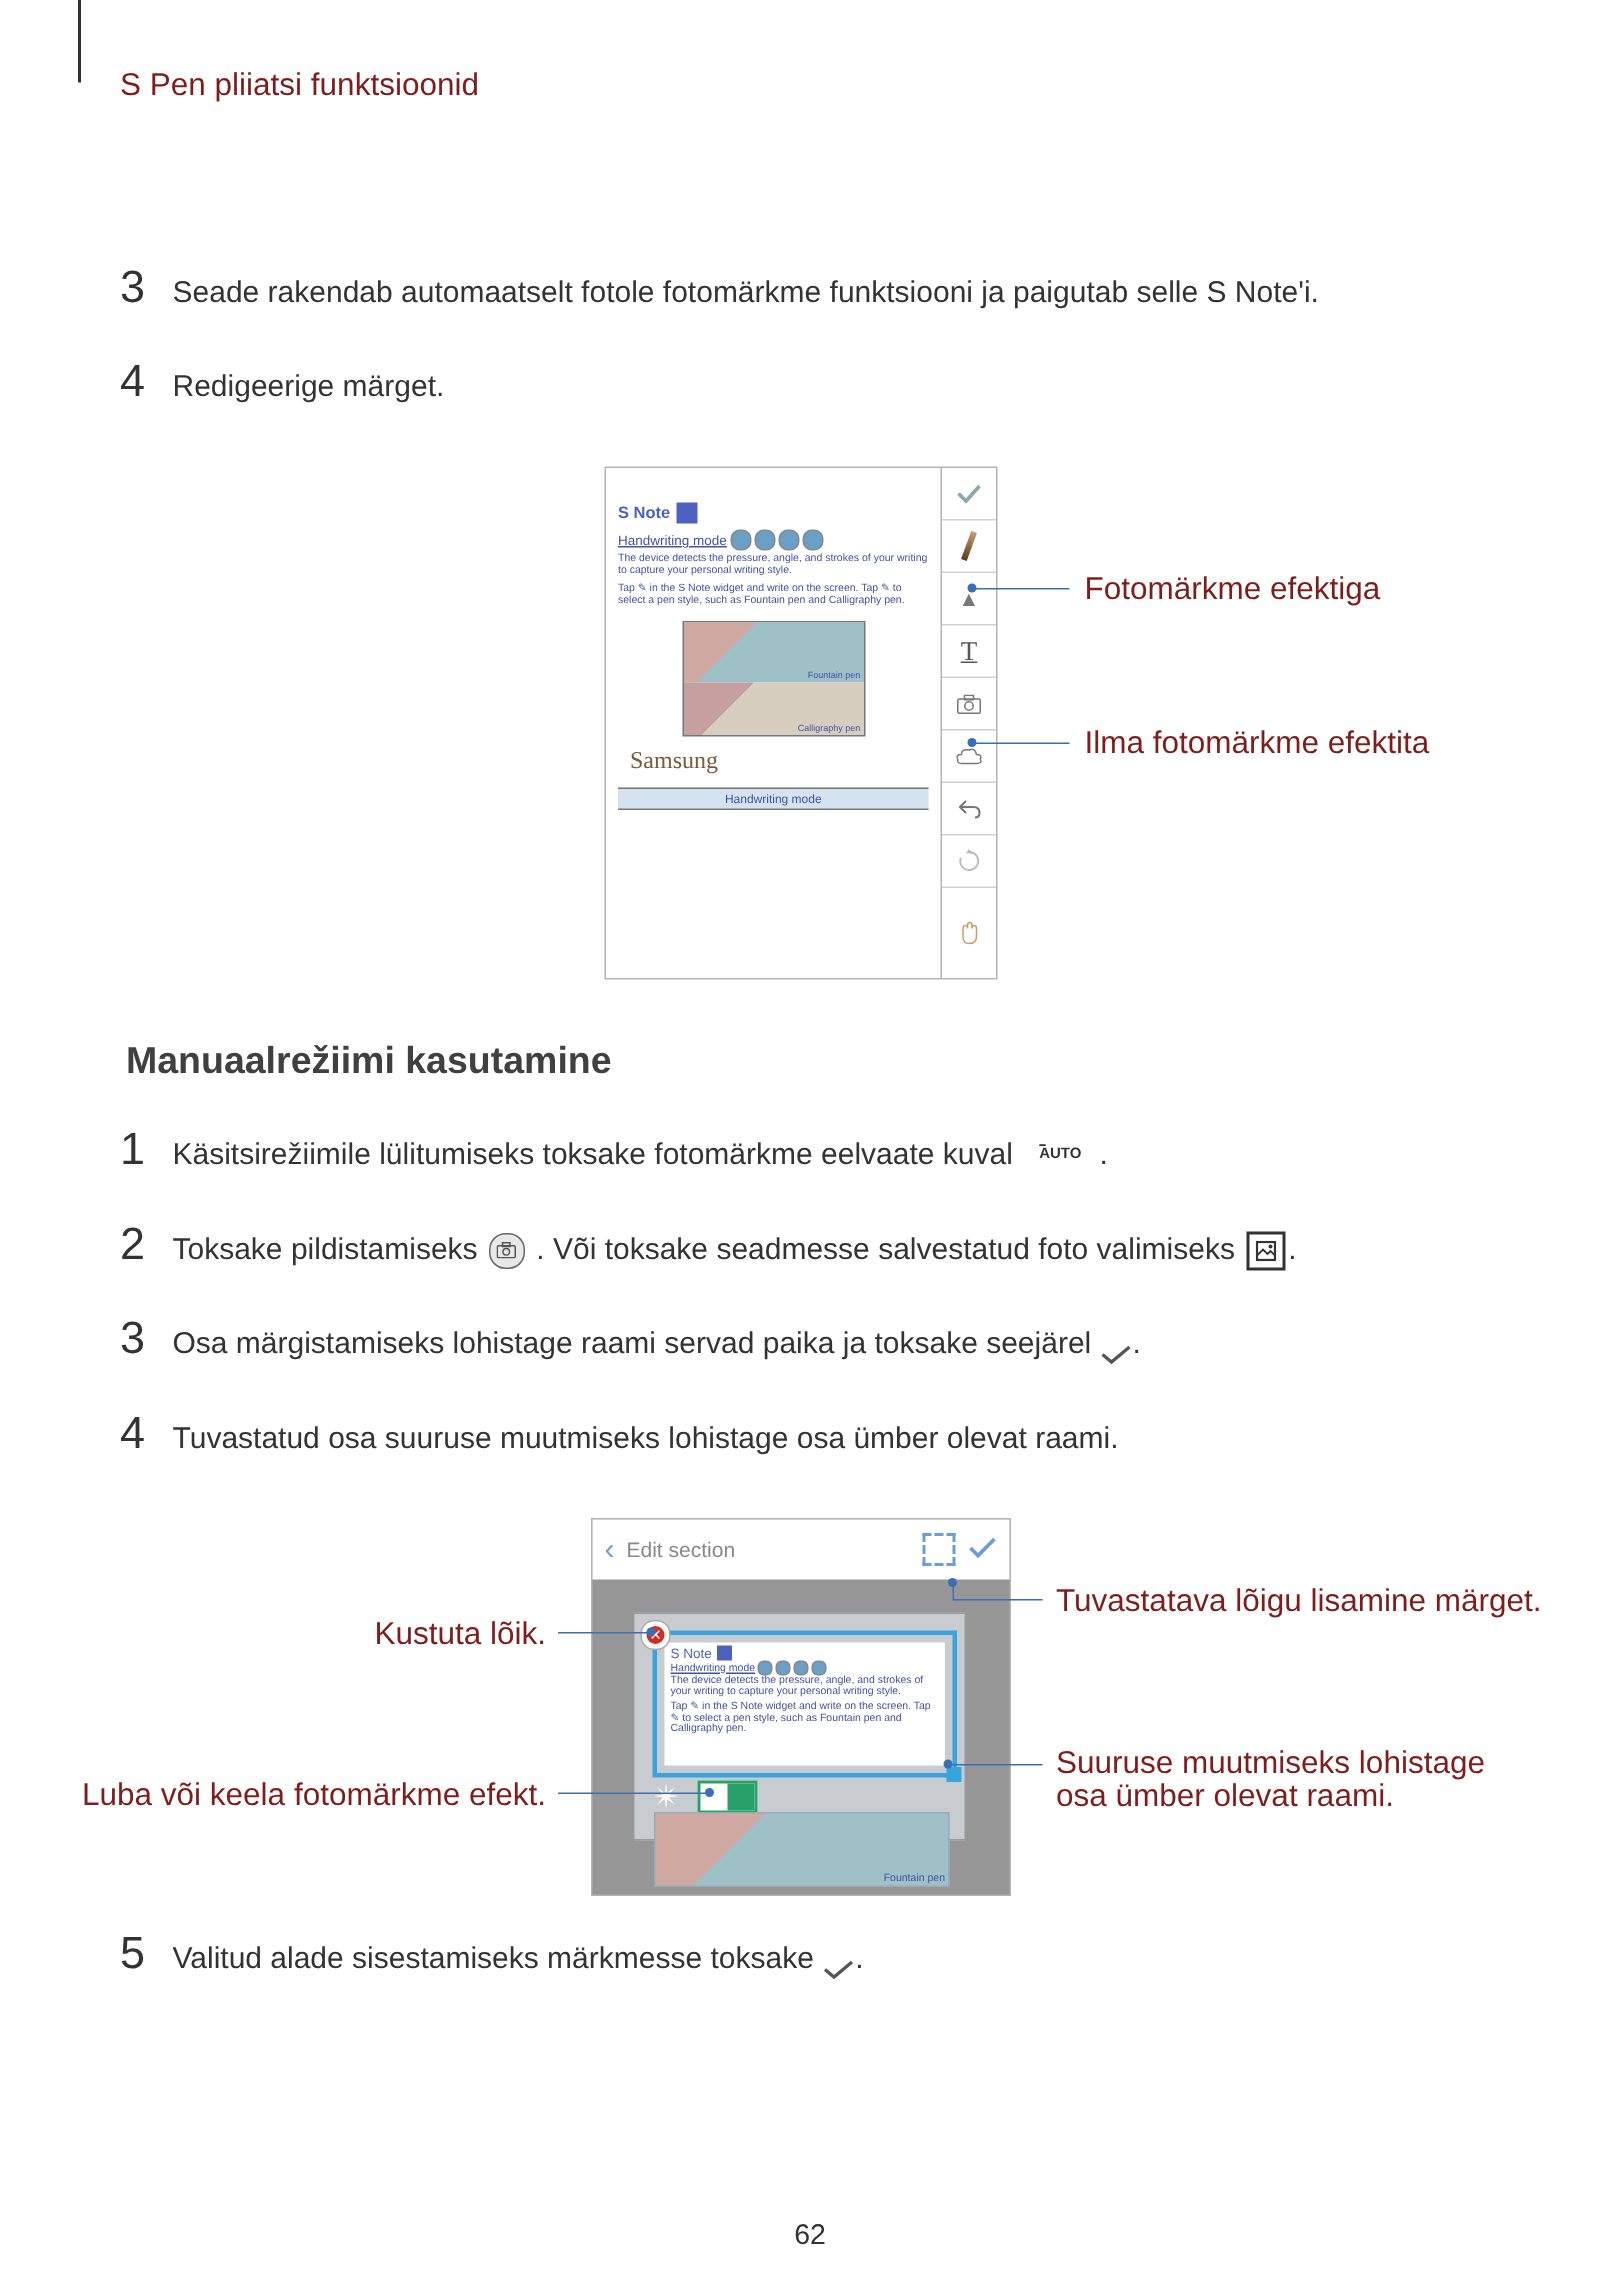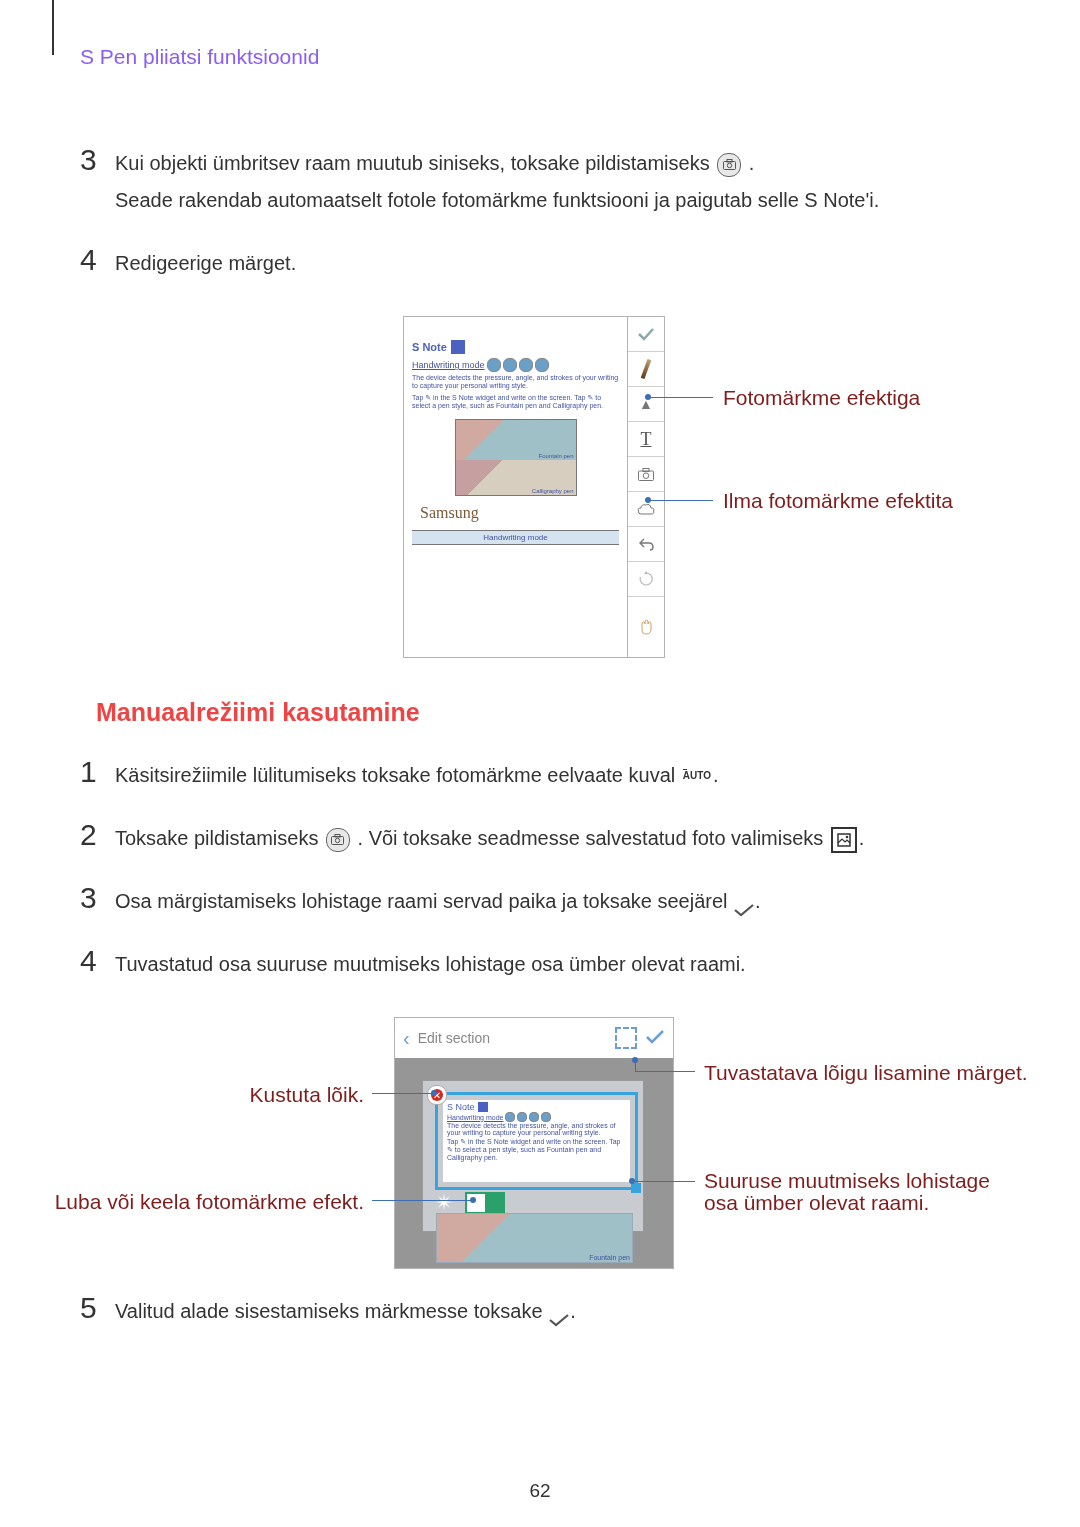--- a/index.html
+++ b/index.html
@@ -19,23 +19,23 @@
   .side-rule {
     position: absolute;
     left: 52px;
     top: 0;
     width: 0;
     height: 55px;
     border-left: 2px solid #333;
   }
   .section-title {
     font-size: 21px;
-    color: #8b5cf6;
+    color: #7f1d1d;
     margin-top: 5px;
-    margin-bottom: 76px;
+    margin-bottom: 108px;
   }
 
   .steps {
     font-size: 20px;
     line-height: 1.45;
   }
   .step {
     display: flex;
     margin-bottom: 22px;
   }
@@ -85,35 +85,35 @@
     vertical-align: middle;
     width: 22px;
     height: 14px;
   }
   .inline-auto {
     display: inline-flex;
     vertical-align: middle;
     font-size: 10px;
     font-weight: bold;
     color: #333;
-    margin: 0 2px;
+    margin: 0 12px;
     position: relative;
   }
   .inline-auto:before, .inline-auto:after {
     content:"";
     position:absolute;
     width:4px; height:4px;
     border-top:1px solid #333;
   }
 
   .subheading {
     font-size: 25px;
     font-weight: bold;
-    color: #ef4444;
-    margin: 40px 0 30px 16px;
+    color: #404040;
+    margin: 40px 0 30px 4px;
   }
 
   
   .figure-area {
     display: flex;
     justify-content: center;
     margin: 30px 12px 20px 0;
   }
   .mock1 {
     position: relative;
@@ -255,31 +255,20 @@
 
 <div class="page">
   <div class="side-rule"></div>
 
   <div class="section-title">S Pen pliiatsi funktsioonid</div>
 
   <div class="steps">
     <div class="step">
       <div class="step-num">3</div>
       <div class="step-body">
-        <p>
-          <span>Kui objekti ümbritsev raam muutub siniseks, toksake pildistamiseks </span>
-          <span class="inline-icon">
-            <svg width="13" height="11" viewBox="0 0 13 11">
-                <rect x="0.5" y="2.5" width="12" height="8" rx="1" fill="none" stroke="#555"></rect>
-                <circle cx="6.5" cy="6.5" r="2.2" fill="none" stroke="#555"></circle>
-                <rect x="4" y="0.5" width="5" height="2.5" fill="none" stroke="#555"></rect>
-              </svg>
-          </span>
-          <span>.</span>
-        </p>
         <p>Seade rakendab automaatselt fotole fotomärkme funktsiooni ja paigutab selle S Note'i.</p>
       </div>
     </div>
 
     <div class="step">
       <div class="step-num">4</div>
       <div class="step-body">
         <p>Redigeerige märget.</p>
       </div>
     </div>

